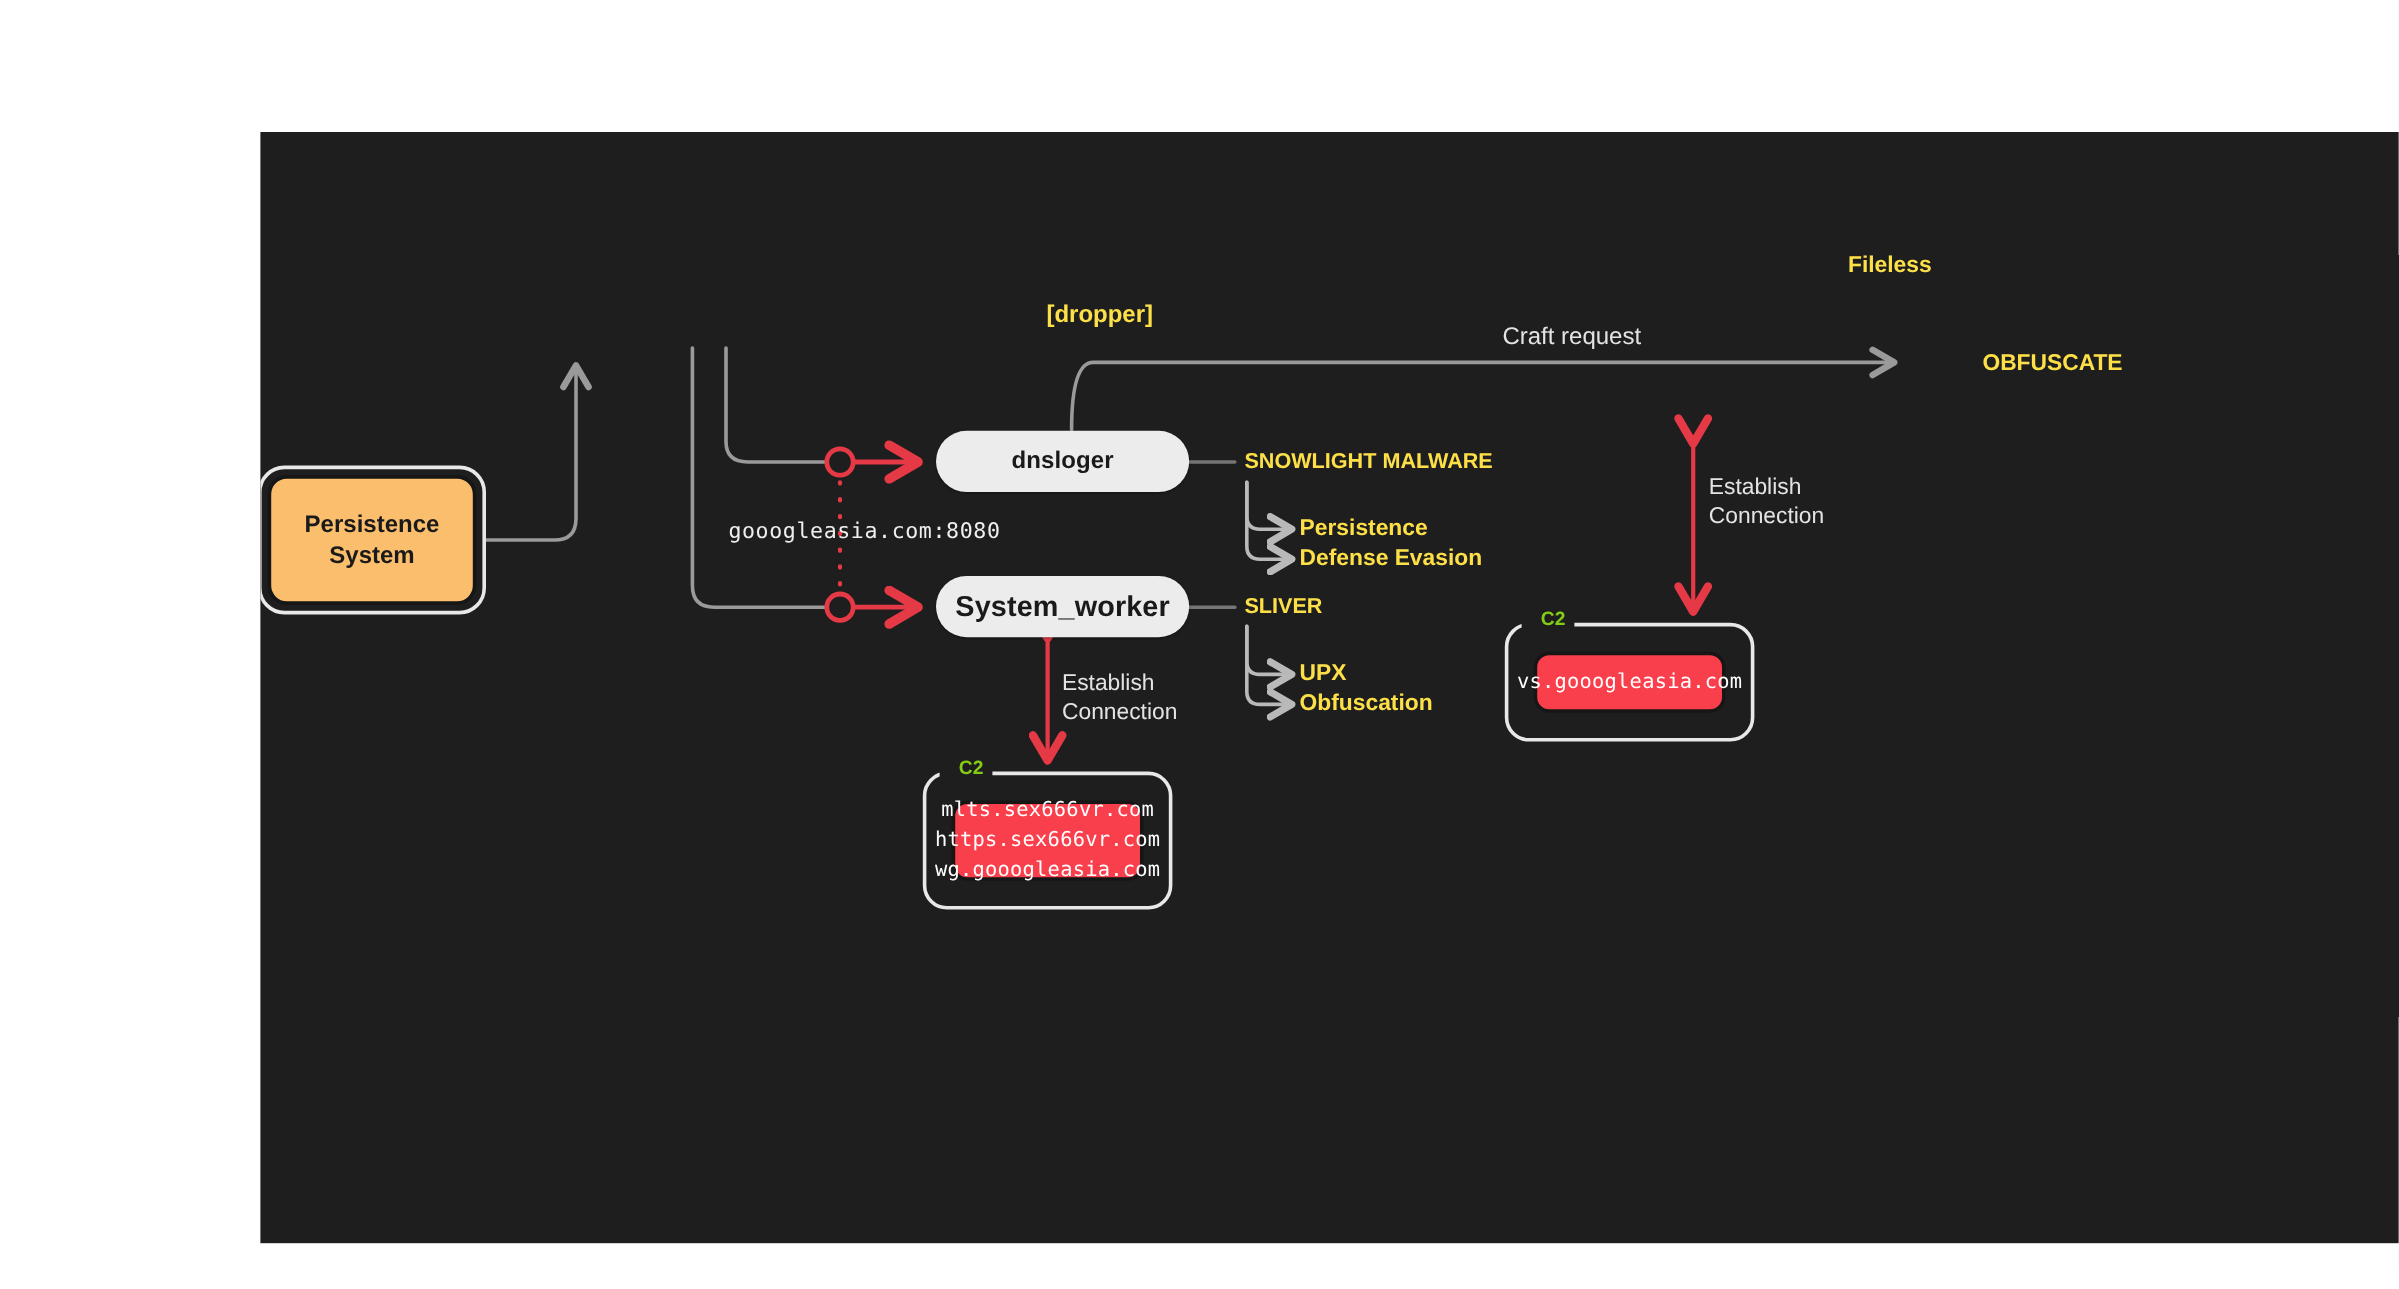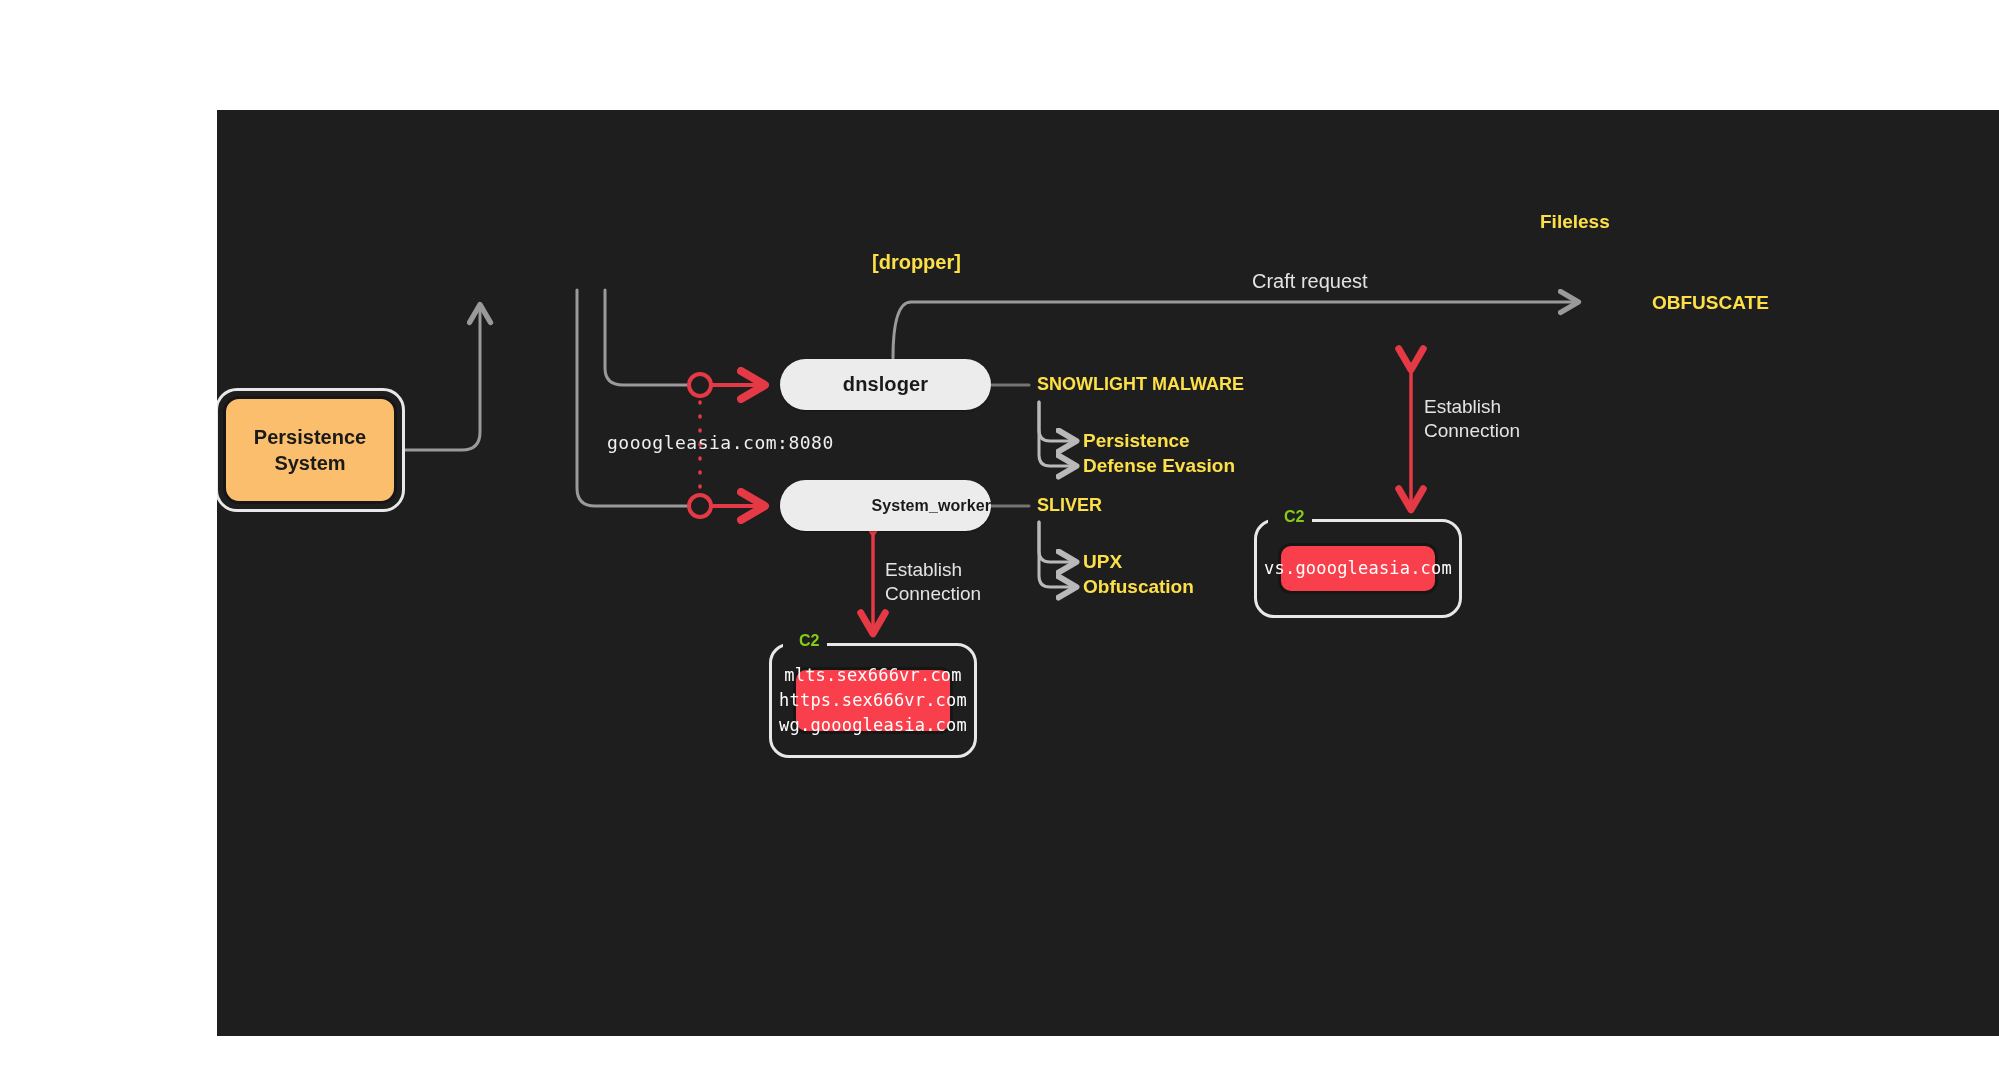--- a/index.html
+++ b/index.html
@@ -163,21 +163,21 @@
     </div>
 
     <div class="lbl bold" style="left:655px; top:141px; font-size:20px;">
       <span>[dropper]</span>
     </div>
 
     <div class="node pill" style="left:563px; top:249px; width:211px; height:51px; font-size:20px;">
       <span>dnsloger</span>
     </div>
 
-    <div class="node pill" style="left:563px; top:370px; width:211px; height:51px; font-size:16px;justify-content:flex-end;">
+    <div class="node pill" style="left:563px; top:370px; width:211px; height:51px; font-size:24px;">
       <span>System_worker</span>
     </div>
 
     <div class="lbl bold" style="left:820px; top:264px; font-size:18px;">
       <span>SNOWLIGHT MALWARE</span>
     </div>
     <div class="lbl bold" style="left:866px; top:320px; font-size:19px;">
       <span>Persistence</span>
     </div>
     <div class="lbl bold" style="left:866px; top:345px; font-size:19px;">

